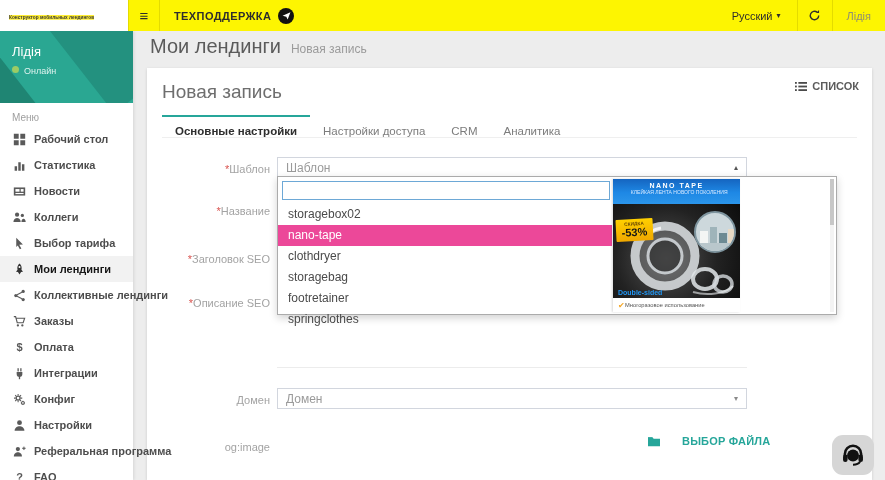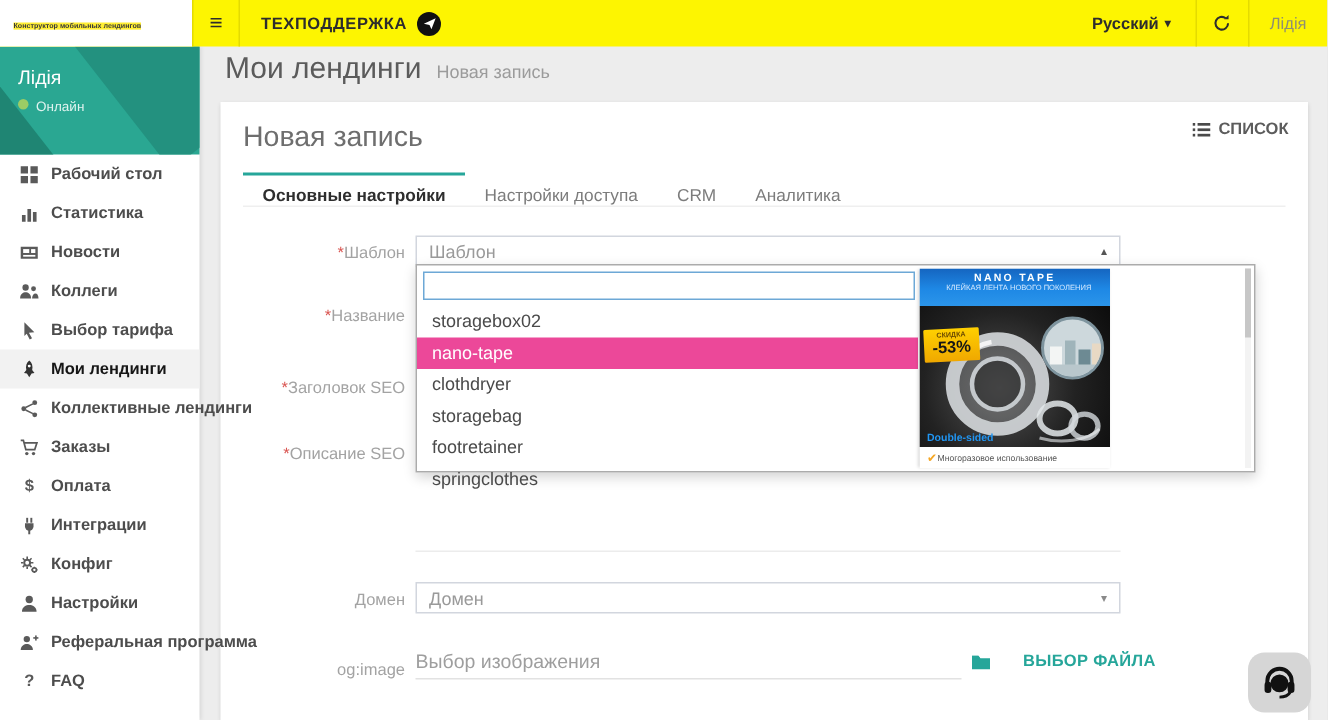--- a/index.html
+++ b/index.html
@@ -11,21 +11,21 @@
   .logo{width:128px;background:#fff;display:flex;align-items:center;gap:4px;padding-left:5px;cursor:pointer}
   .logo-txt{line-height:1}
   .logo-title{font-size:14px;font-weight:bold;color:#161616;letter-spacing:-.3px}
   .logo-sub{display:inline-block;font-size:7px;transform:scale(.68);transform-origin:left top;background:#ffee33;color:#3a3a3a;white-space:nowrap;font-weight:bold;margin-top:1px}
   .burger{width:32px;display:flex;align-items:center;justify-content:center;border-left:1px solid #e4db00;border-right:1px solid #e4db00;cursor:pointer;font-size:15px;font-weight:bold;color:#2d2d2d}
   .support{display:flex;align-items:center;gap:7px;margin-left:14px;cursor:pointer}
   .support-label{font-size:11px;font-weight:bold;color:#2d2d2d;letter-spacing:.4px}
   .tg{width:16px;height:16px;border-radius:50%;background:#111;display:flex;align-items:center;justify-content:center}
   .spacer{flex:1}
   .top-right{display:flex;align-items:stretch}
-  .lang{display:flex;align-items:center;gap:4px;padding:0 16px;font-size:11px;font-weight:bold;color:#2d2d2d;cursor:pointer}
+  .lang{display:flex;align-items:center;gap:4px;padding:0 16px;font-size:11px;font-weight:normal;color:#2d2d2d;cursor:pointer}
   .lang .car{font-size:8px;color:#2d2d2d}
   .tdiv{width:1px;background:#e4db00}
   .refresh{width:34px;display:flex;align-items:center;justify-content:center;cursor:pointer}
   .topuser{display:flex;align-items:center;padding:0 14px;font-size:11px;color:#8f8f72;cursor:pointer}
 
   
   .sidebar{position:absolute;top:31px;left:0;width:133px;height:449px;background:#fff;box-shadow:1px 0 3px rgba(0,0,0,.10);z-index:20}
   .profile{position:relative;height:72px;background:#2aa792;overflow:hidden;padding:13px 12px;color:#fff}
   .profile .diag1{position:absolute;width:160px;height:160px;background:#23917f;transform:rotate(52deg);left:48px;top:-110px}
   .profile .diag2{position:absolute;width:120px;height:120px;background:#1f8573;transform:rotate(52deg);left:-96px;top:18px}
@@ -144,20 +144,21 @@
   <div class="sidebar">
     <div class="profile">
       <div class="diag1"></div>
         <div class="diag2"></div>
       <div class="p-name">Лідія</div>
       <div class="p-status">
         <span class="dot"></span>
         <span>Онлайн</span>
       </div>
     </div>
+    <div class="menu-label">Меню</div>
 
     <div class="mi">
       <svg width="13" height="13" viewBox="0 0 16 16" fill="#5a5a5a">
           <path d="M1 1h6v6H1zM9 1h6v6H9zM1 9h6v6H1zM9 9h6v6H9z"></path>
         </svg>
       <span>Рабочий стол</span>
     </div>
     <div class="mi">
       <svg width="13" height="13" viewBox="0 0 16 16" fill="#5a5a5a">
           <path d="M2 9h3v5.5H2zM6.5 4h3v10.5h-3zM11 6.5h3v8h-3z"></path>
@@ -302,21 +303,20 @@
       <span class="car">▴</span>
     </div>
 
     <div class="ta-line"></div>
 
     <div class="sel" style="top:320px">
       <span>Домен</span>
       <span class="car gray">▾</span>
     </div>
 
-    <input class="og-input" placeholder="Выбор изображения" style="">
     <div class="file-btn">
       <svg width="14" height="12" viewBox="0 0 16 14" fill="#26a69a">
           <path d="M1 2.5h5l1.5 2H15V13H1z"></path>
           <path d="M1 2.5h5l1.5 2H1z" opacity=".7"></path>
         </svg>
       <span>ВЫБОР ФАЙЛА</span>
     </div>
 
     <div class="dd">
       <input class="dd-search" autofocus="" value="" style="">

